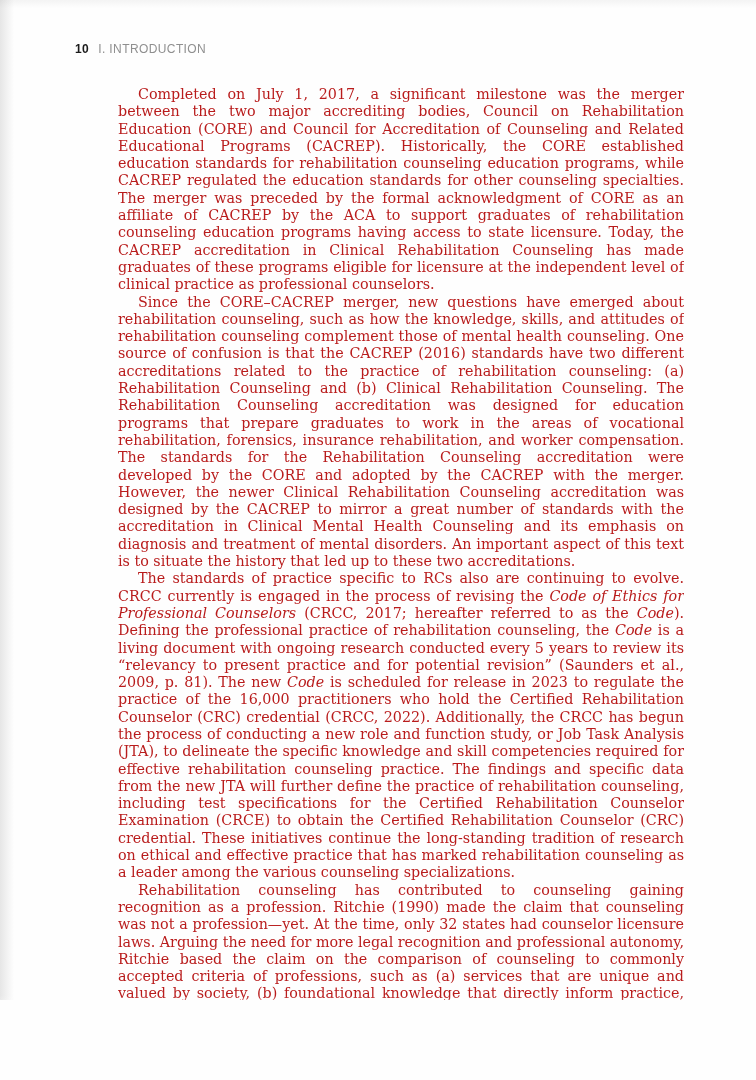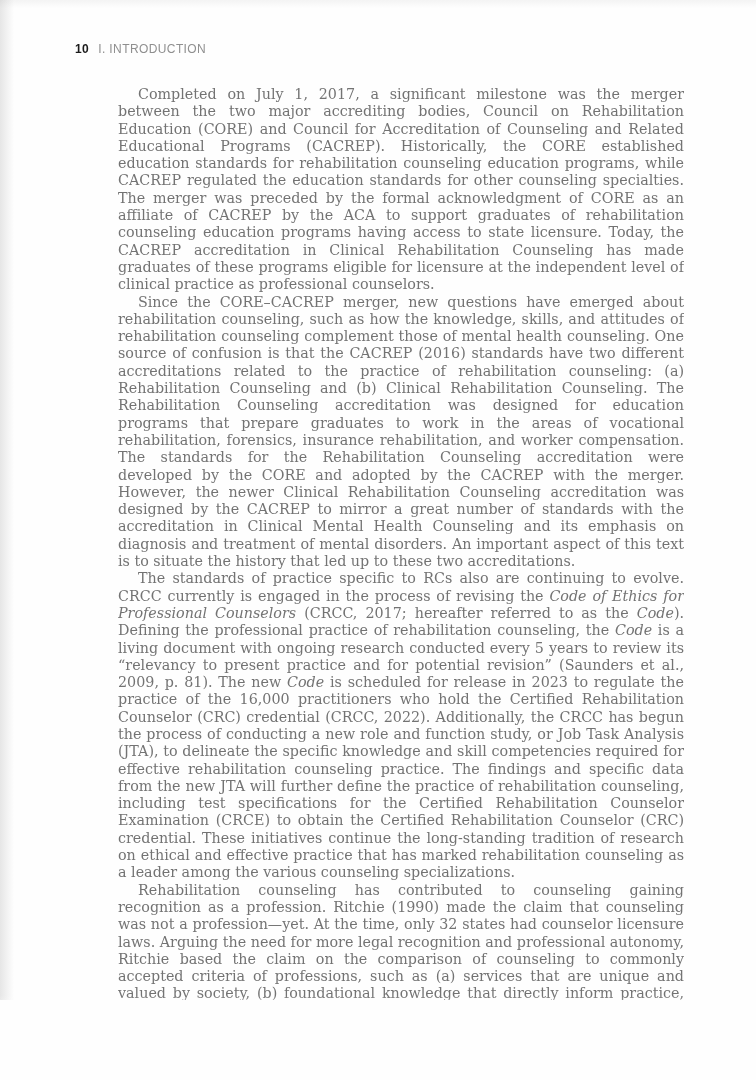--- a/index.html
+++ b/index.html
@@ -24,21 +24,21 @@
     position: absolute; left: 75px; top: 42px;
     font-family: "Liberation Sans", sans-serif;
     font-size: 12px; letter-spacing: 0.4px; white-space: nowrap;
   }
   .running-head .pagenum { font-weight: bold; color: #1c1c1c; }
   .running-head .section { color: #8f8f8f; margin-left: 9px; }
   
   #body-text {
     position: absolute; left: 118px; top: 86px; width: 566px; height: 938px;
     overflow: hidden;
-    font-size: 14.3px; line-height: 17.3px; color: #737373;
+    font-size: 14.3px; line-height: 17.3px; color: #b91c1c;
     text-align: justify;
   }
   #body-text p { margin: 0; text-indent: 20px; }
   #body-text em { font-style: italic; }
   #bottom-fade {
     position: absolute; left: 0; top: 995px; width: 756px; height: 42px;
     background: linear-gradient(to bottom, rgba(254,254,254,0) 0%, #fefefe 70%);
     pointer-events: none;
   }
   

